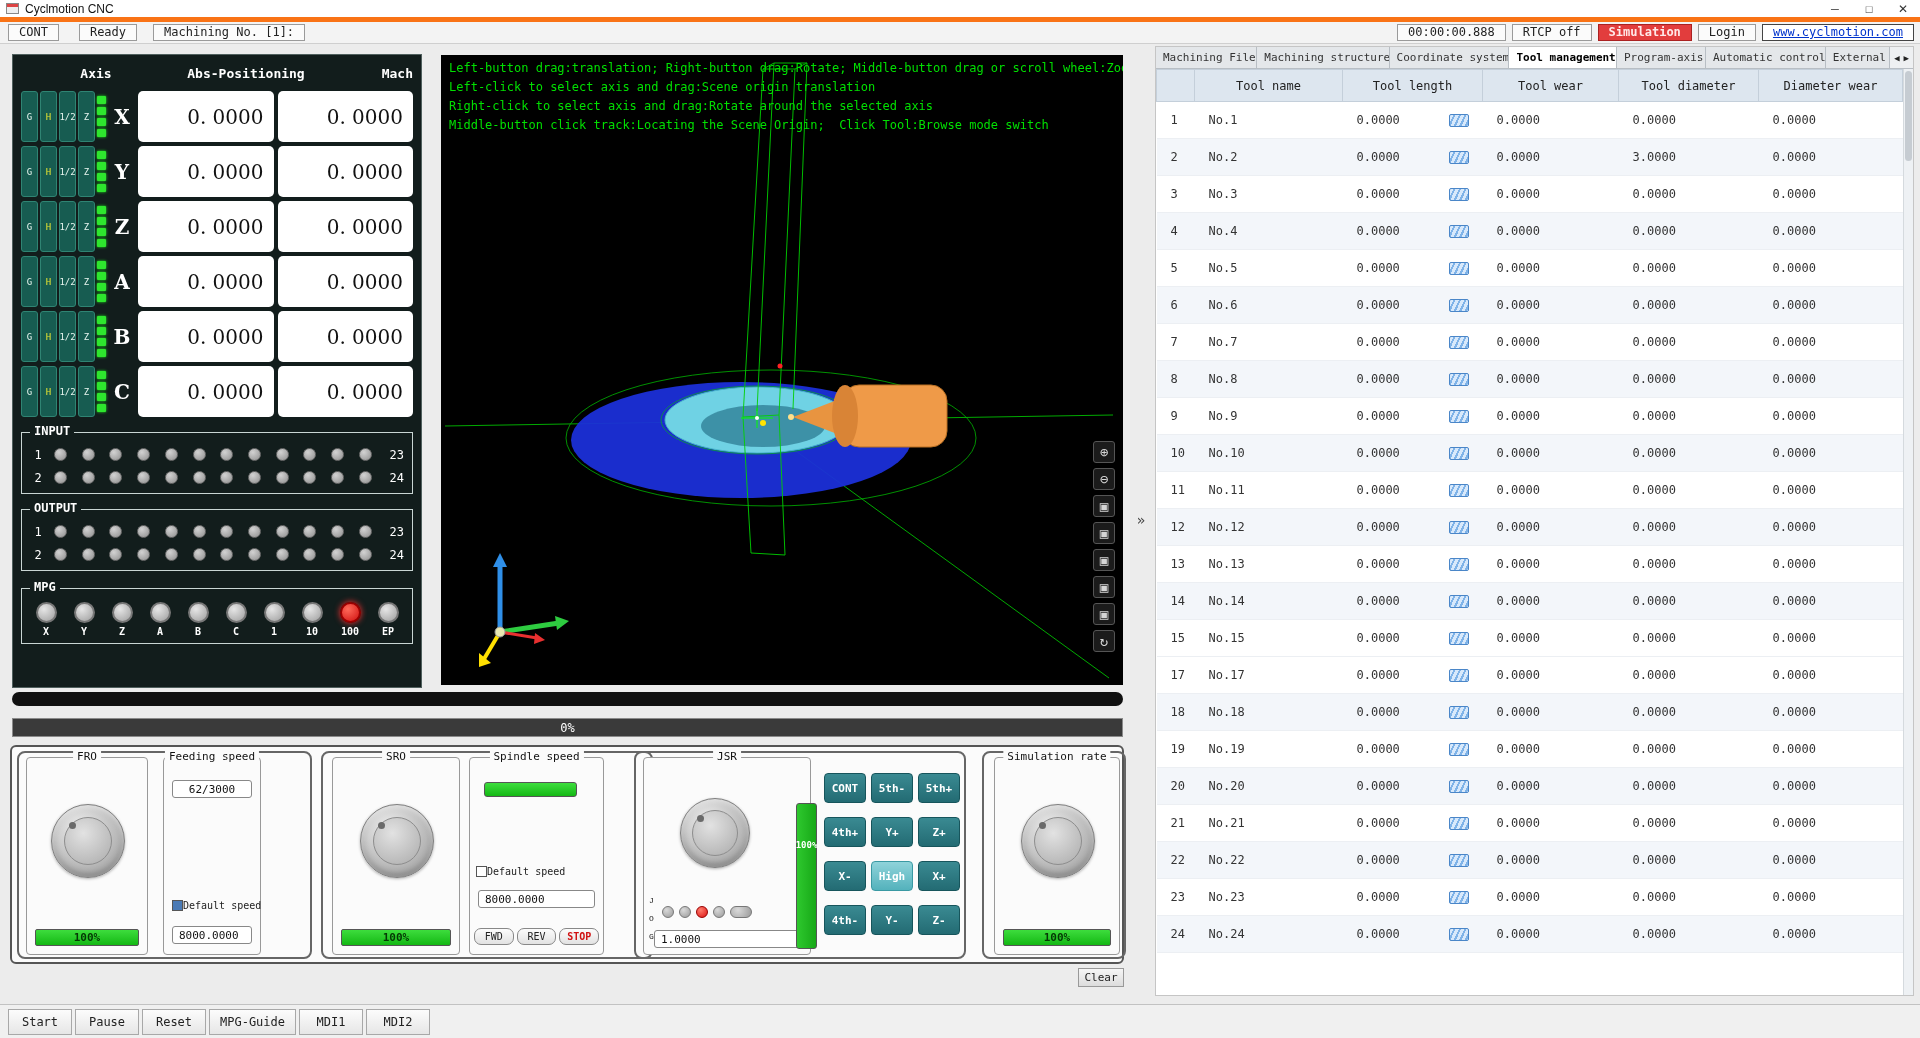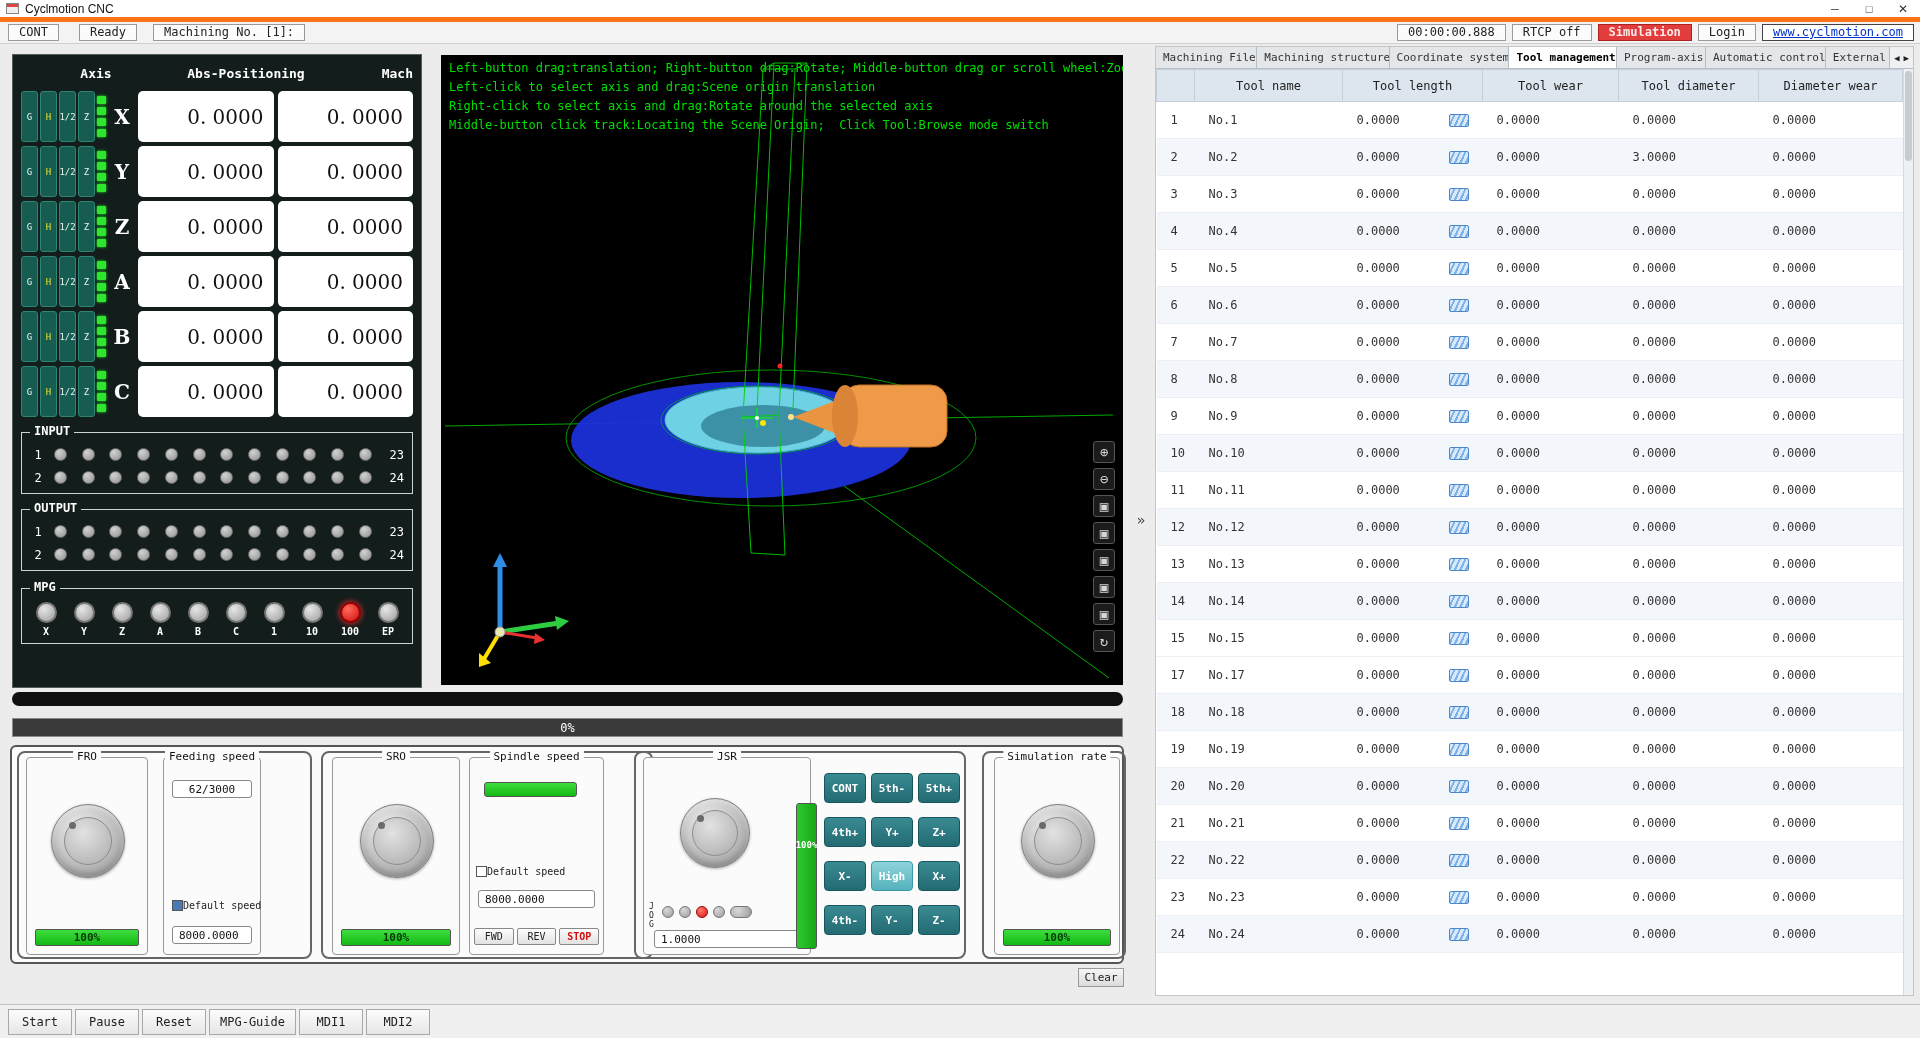--- a/index.html
+++ b/index.html
@@ -80,28 +80,28 @@
   .green-display{position:absolute;left:8px;right:8px;bottom:8px;height:17px;background:linear-gradient(#3ddd3d,#14b814);
                  border:1px solid #555;border-radius:2px;text-align:center;font-size:11px;font-weight:bold;color:#053805;line-height:15px;}
   .white-input{position:absolute;background:#fff;border:1px solid #888;border-radius:3px;font-size:11px;color:#111;
                display:flex;align-items:center;justify-content:center;height:18px;}
   .chk-row{position:absolute;display:flex;align-items:center;font-size:10px;white-space:nowrap;}
   .chk{width:11px;height:11px;border:1px solid #555;background:#fff;flex:none;cursor:pointer;}
   .chk.checked{background:#4a7ab5;}
   .spindle-bar{position:absolute;top:24px;left:14px;right:26px;height:15px;background:linear-gradient(#3ddd3d,#14b814);
                border:1px solid #555;border-radius:3px;}
   .srs-row{position:absolute;top:170px;left:4px;right:4px;display:flex;gap:3px;}
-  .srs-btn{flex:1;height:17px;background:linear-gradient(#fcfcfc,#e2e2e2);border:1px solid #888;border-radius:2px;
+  .srs-btn{flex:1;height:17px;background:linear-gradient(#fcfcfc,#e2e2e2);border:1px solid #888;border-radius:7px;
            font-size:10px;display:flex;align-items:center;justify-content:center;cursor:pointer;}
   .srs-btn.stop{color:#d01010;font-weight:bold;}
   .jsr-leds{position:absolute;display:flex;align-items:center;gap:5px;top:148px;left:18px;}
   .jsr-led{width:12px;height:12px;border-radius:50%;background:radial-gradient(circle at 35% 30%,#d9d9d9,#9a9a9a);border:1px solid #777;}
   .jsr-led.on{background:radial-gradient(circle at 35% 30%,#ff7d6d,#dd1414);border-color:#900;}
   .jsr-pill{width:22px;height:12px;border-radius:6px;background:radial-gradient(circle at 35% 30%,#d9d9d9,#9a9a9a);border:1px solid #777;}
-  .jog-vertical{position:absolute;left:5px;top:144px;width:9px;font-size:8px;line-height:9px;word-break:break-all;color:#222;}
+  .jog-vertical{position:absolute;left:5px;top:134px;width:9px;font-size:8px;line-height:18px;word-break:break-all;color:#222;font-family:Liberation Mono, monospace;}
   .vbar{position:absolute;width:21px;background:linear-gradient(90deg,#2ec82e,#17a817);border:1px solid #555;border-radius:3px;
         display:flex;justify-content:center;}
   .vbar span{margin-top:36px;font-size:9px;color:#fff;font-weight:bold;}
   .jog-grid{position:absolute;display:grid;grid-template-columns:repeat(3,42px);grid-auto-rows:30px;gap:14px 5px;}
   .jog-btn{background:linear-gradient(#3a8a92,#236b73);border:1px solid #17555c;border-radius:4px;color:#fff;
            font-size:11px;font-weight:bold;display:flex;align-items:center;justify-content:center;cursor:pointer;}
   .jog-btn.light{background:linear-gradient(#8fd3da,#54b2bc);border-color:#3a99a3;}
   .clear-btn{position:absolute;left:1078px;top:968px;width:46px;height:19px;background:linear-gradient(#f6f6f6,#dcdcdc);
              border:1px solid #999;font-size:11px;display:flex;align-items:center;justify-content:center;cursor:pointer;}
 

